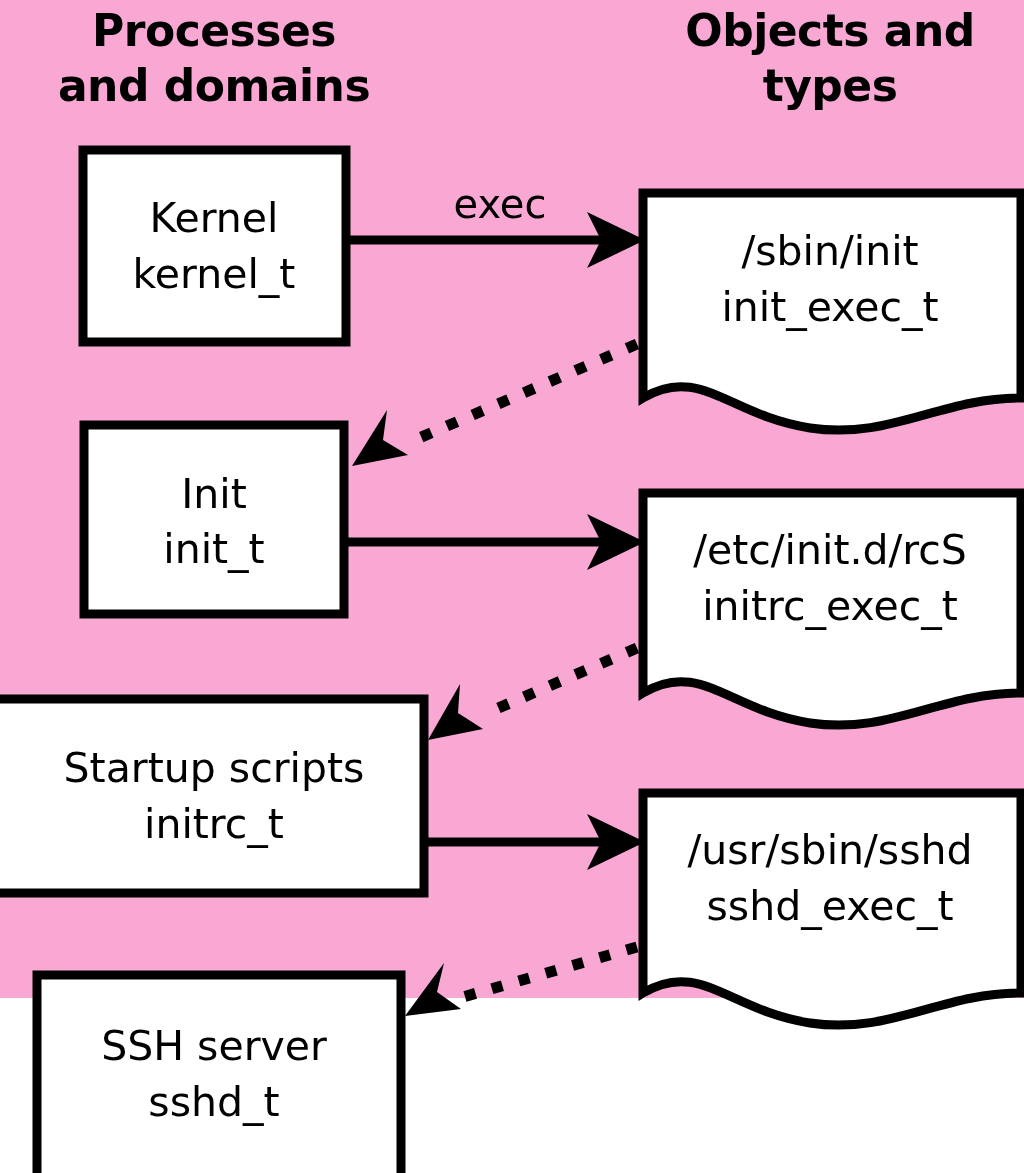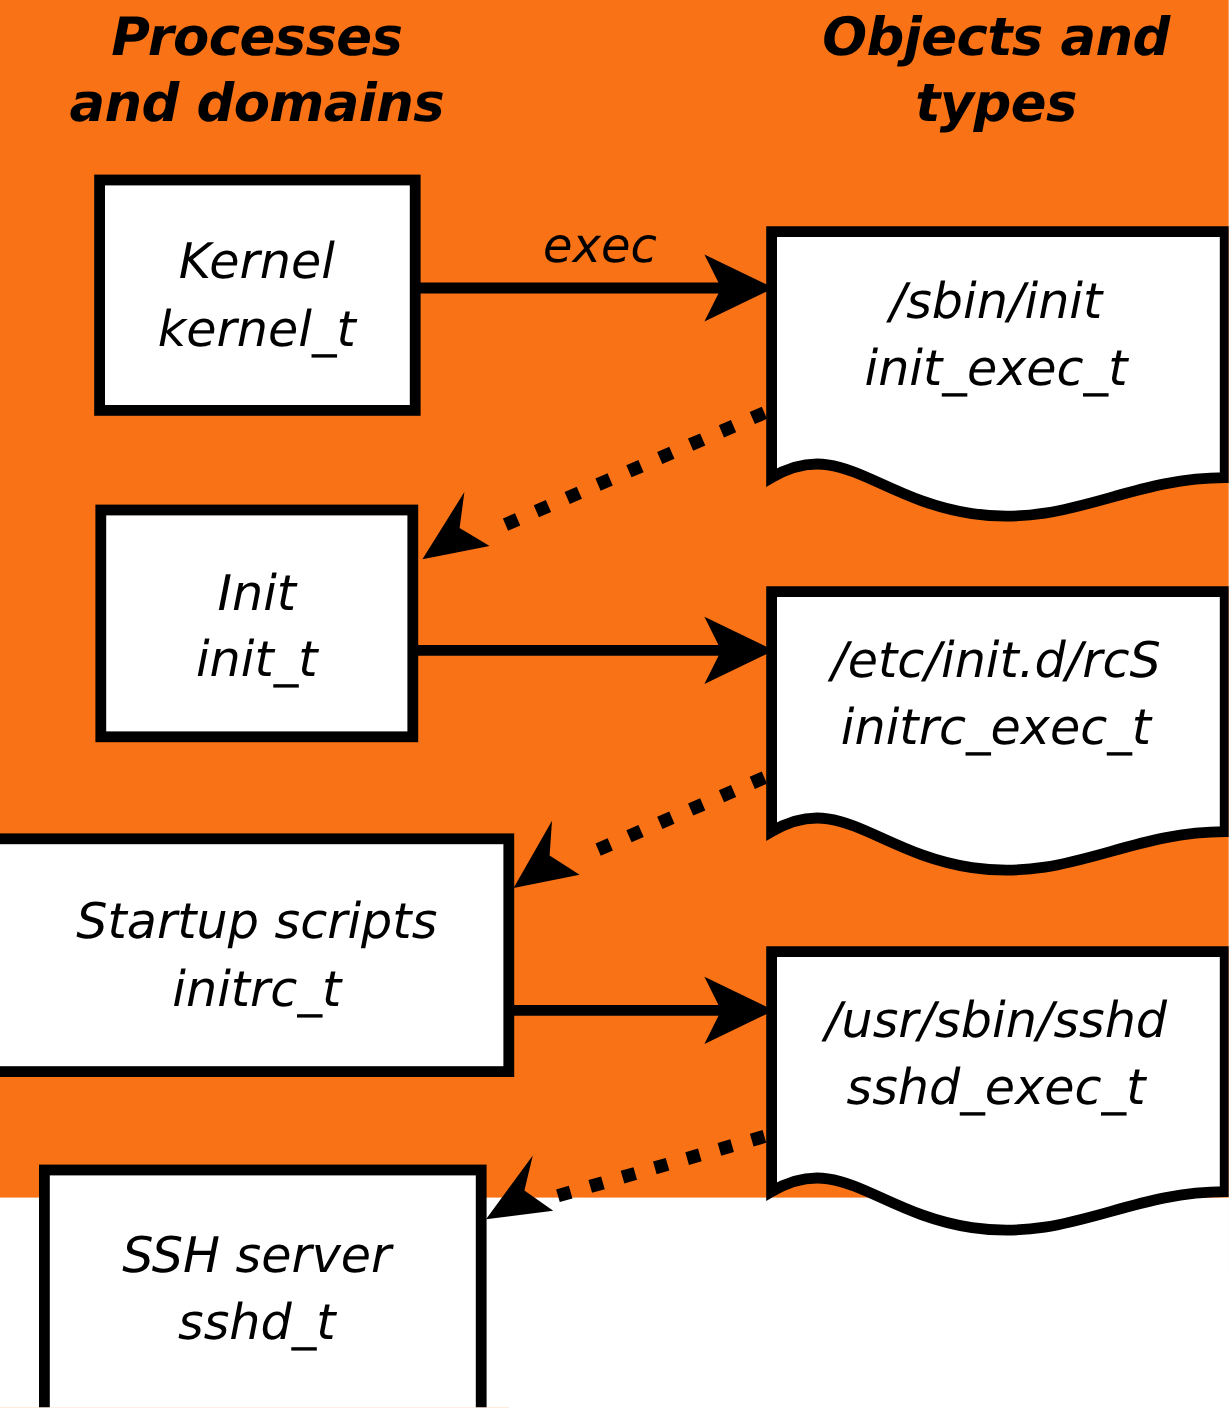--- a/index.html
+++ b/index.html
@@ -10,22 +10,21 @@
   body {
     width: 1024px;
     height: 1173px;
     overflow: hidden;
     font-family: "DejaVu Sans", sans-serif;
   }
   #diagram-root {
     position: relative;
     width: 1024px;
     height: 998px;
-    background: #f97316;
-    font-style: italic;
+    background: #f9a8d4;
   }
   svg.diagram {
     display: block;
     width: 1024px;
     height: 1173px;
   }
   .col-header {
     font-family: "DejaVu Sans", sans-serif;
     font-weight: bold;
     font-size: 44px;

